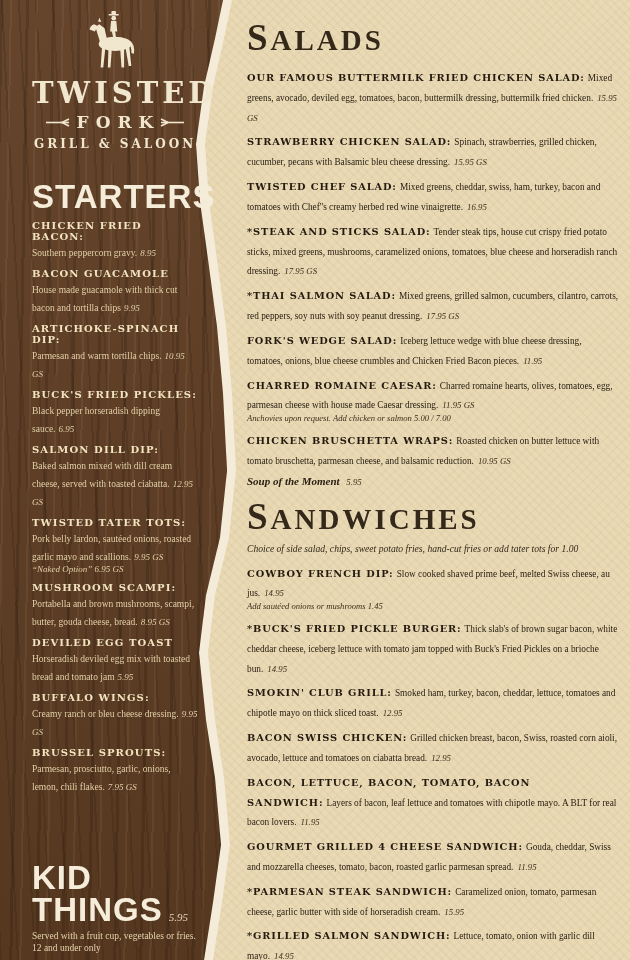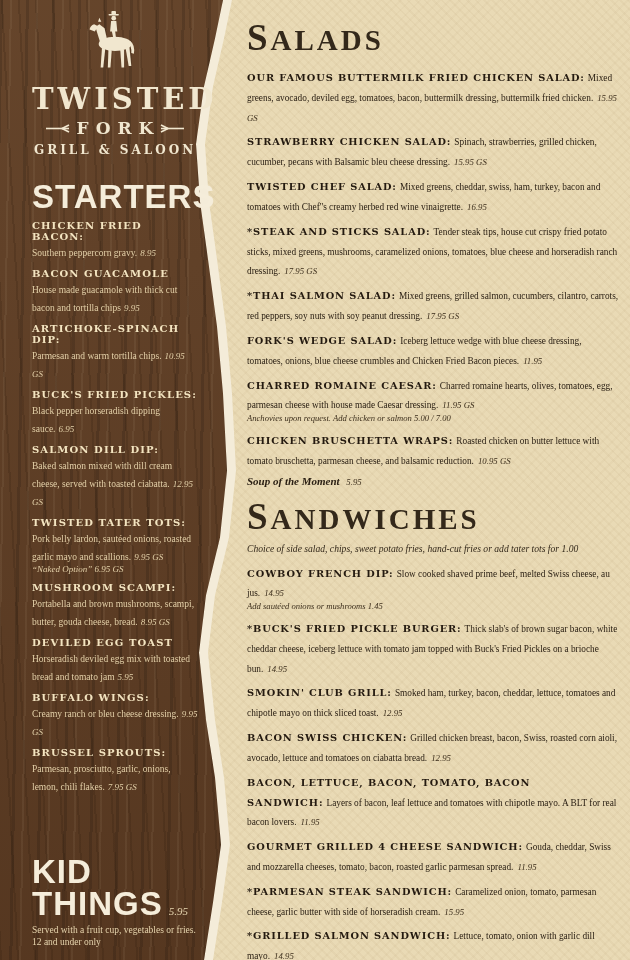--- a/index.html
+++ b/index.html
@@ -16,25 +16,25 @@
     filter:drop-shadow(3px 0 3px rgba(60,40,20,.35));}
   .wood{position:absolute;left:0;top:0;width:236px;height:960px;
     background-color:#5d3c23;
     background-image:
       repeating-linear-gradient(91deg, rgba(0,0,0,.14) 0 3px, transparent 3px 10px, rgba(255,235,200,.06) 10px 12px, transparent 12px 26px),
       repeating-linear-gradient(87deg, rgba(40,22,8,.18) 0 2px, transparent 2px 17px),
       linear-gradient(180deg, rgba(255,230,190,.05), rgba(0,0,0,.08));
     clip-path:polygon(0 0,223px 0,215px 4%,204px 9%,196px 15%,200px 21%,208px 27%,217px 34%,223px 41%,227px 49%,220px 56%,206px 62%,199px 68%,206px 75%,215px 81%,221px 88%,213px 94%,204px 100%,0 100%);}
   .sidebar{position:absolute;left:0;top:0;width:166px;padding:10px 16px 0 32px;color:#ecdcba;}
   .logo{text-align:center;color:#f1e7cf;margin-bottom:8px;}
-  .logo-title{font-family:"DejaVu Serif",serif;font-weight:bold;font-size:29px;letter-spacing:4px;margin-top:8px;}
+  .logo-title{font-family:"DejaVu Serif",serif;font-weight:bold;font-size:29px;letter-spacing:4px;margin-top:2px;}
   .logo-forkrow{display:flex;align-items:center;justify-content:center;margin-top:2px;}
   .logo-fork{font-family:"DejaVu Serif",serif;font-weight:bold;font-size:17px;letter-spacing:7px;text-indent:7px;}
   .logo-tagline{font-family:"DejaVu Serif",serif;font-weight:bold;font-size:12px;letter-spacing:3px;margin-top:5px;}
-  .side-h{font-family:"Liberation Sans",sans-serif;font-weight:bold;font-size:33px;letter-spacing:1px;color:#f5edda;margin:24px 0 8px;line-height:.95;}
+  .side-h{font-family:"Liberation Sans",sans-serif;font-weight:bold;font-size:33px;letter-spacing:1px;color:#f5edda;margin:30px 0 8px;line-height:.95;}
   .side-h small{font-family:"Liberation Serif",serif;font-style:italic;font-weight:normal;font-size:11px;letter-spacing:0;vertical-align:baseline;margin-left:6px;color:#e7d6b0;}
   .si{margin-bottom:8px;}
   .si-name{display:block;font-family:"DejaVu Serif",serif;font-weight:bold;font-size:10px;letter-spacing:1.1px;color:#f3e4c0;}
   .si-desc{font-size:9.5px;line-height:1.22;color:#e3d0a8;}
   .si-price{font-style:italic;font-size:9px;color:#e3d0a8;margin-left:3px;text-align:center;}
   .si-note{display:block;font-style:italic;font-size:9px;color:#e3d0a8;}
   .kid-note{font-size:9.5px;line-height:1.25;color:#e6d4ad;margin:-2px 0 10px;}
   .ki{font-family:"DejaVu Serif",serif;font-weight:bold;font-size:13px;letter-spacing:1.2px;color:#f3e4c0;margin-bottom:10px;}
   .kid-gap{height:30px;}
   

